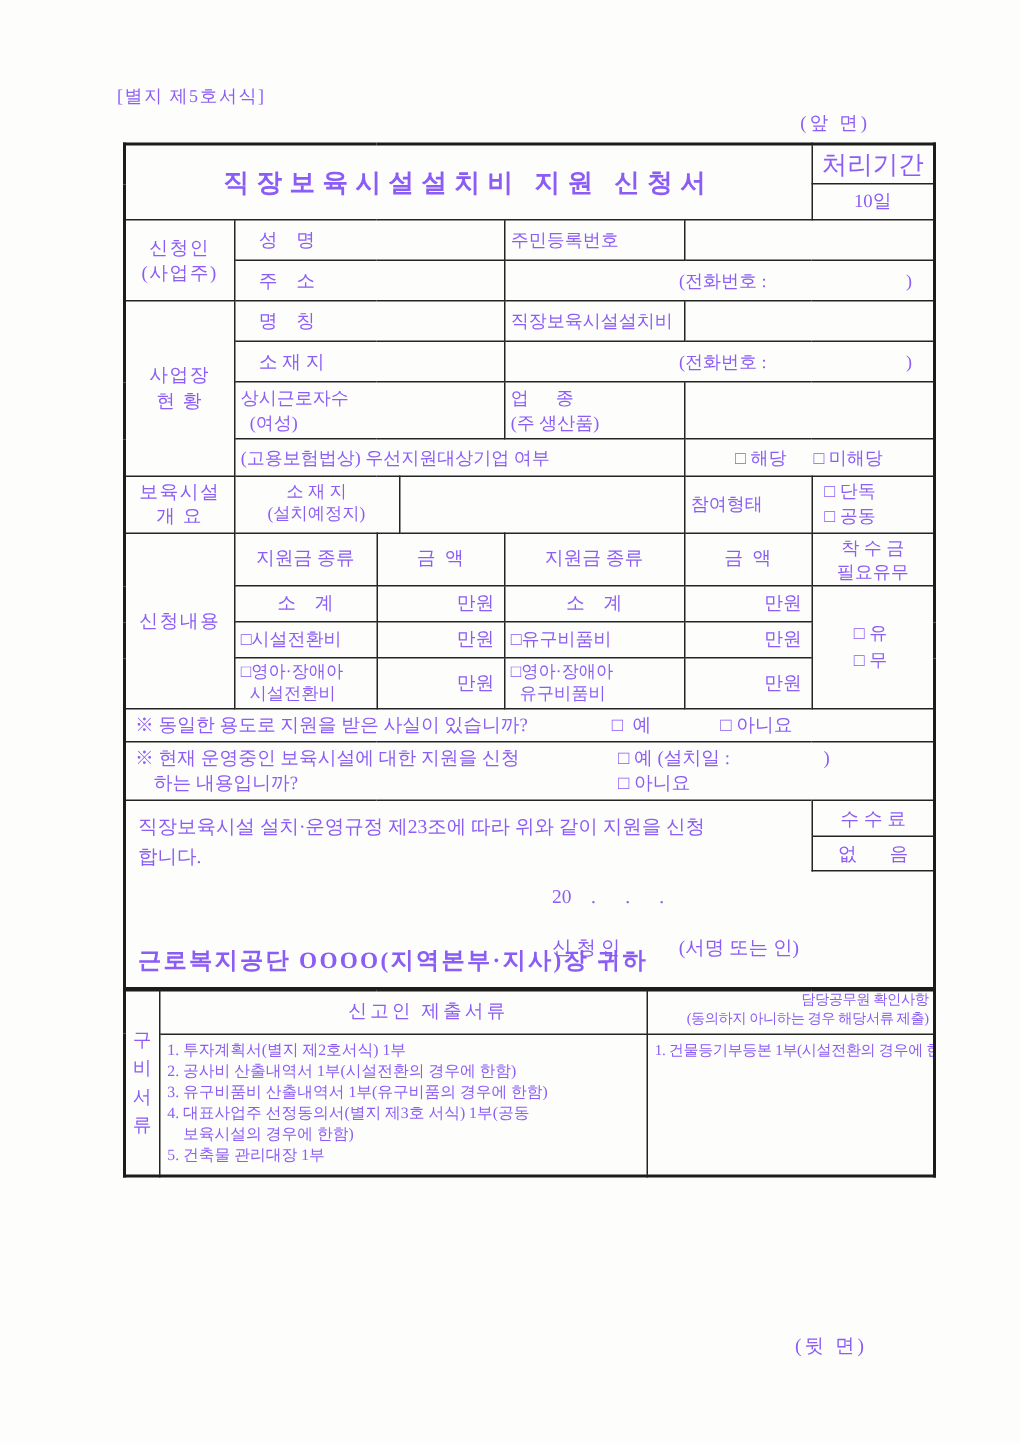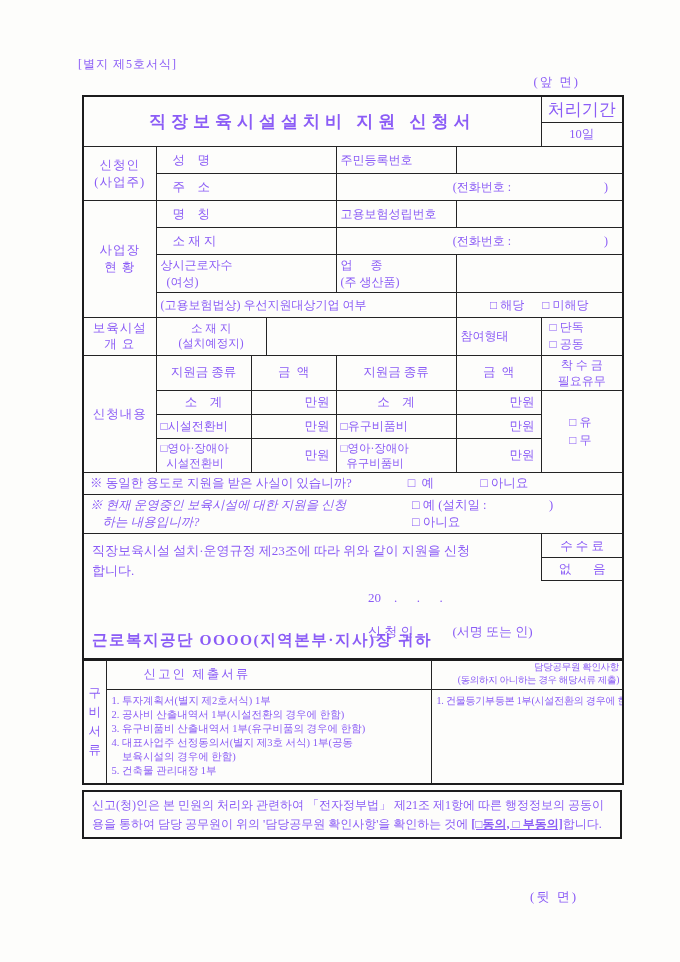--- a/index.html
+++ b/index.html
@@ -33,34 +33,34 @@
   .chk-left { text-align:left; white-space:pre; padding-left:4px; font-size:12px; }
   .chk-left-multi { text-align:left; white-space:pre; padding-left:4px; font-size:11.5px; line-height:1.3; }
   .chk-center { text-align:center; white-space:pre; font-size:12px; }
   .chk-stack { text-align:left; white-space:pre-line; padding-left:8px; font-size:12px; line-height:1.45; }
   .hdr-two { text-align:center; white-space:pre-line; font-size:12px; line-height:1.35; }
 
   .q-row { display:flex; align-items:center; padding:2px 6px; }
   .q-text { white-space:pre; font-size:12.5px; line-height:17px; }
   .q1-yes { margin-left:56px; white-space:pre; font-size:12.5px; }
   .q1-no  { margin-left:46px; white-space:pre; font-size:12.5px; }
-  .q2-text { width:322px; white-space:pre; font-size:12.5px; line-height:17px;font-style:italic; }
+  .q2-text { width:322px; white-space:pre; font-size:12.5px; line-height:17px; }
   .q2-opts { white-space:pre; font-size:12.5px; line-height:17px; }
 
   .decl-cell { position:relative; vertical-align:top; padding:7px 8px; }
   .fee-box { position:absolute; top:0; right:0; width:81px; height:47px; border-left:1px solid #242424; border-bottom:1px solid #242424; background:#fdfdfb; }
   .fee-label { height:24px; line-height:24px; text-align:center; border-bottom:1px solid #242424; font-size:12.5px; white-space:pre; }
   .fee-value { height:22px; line-height:22px; text-align:center; font-size:12.5px; white-space:pre; }
   .decl-text { white-space:pre; font-size:13px; line-height:1.5; width:448px; }
   .decl-date { margin:10px 0 0 276px; white-space:pre; font-size:13px; }
   .decl-sign { margin:17px 0 0 276px; white-space:pre; font-size:13px; }
   .decl-recipient { position:absolute; left:8px; bottom:8px; font-size:15.5px; font-weight:bold; letter-spacing:1.5px; }
 
   .docs-vertical { text-align:center; white-space:pre-line; font-size:12.5px; line-height:19px; padding:0; }
-  .docs-hdr-l { text-align:left; font-size:12.5px; letter-spacing:2px;padding-left:37px; }
+  .docs-hdr-l { text-align:center; font-size:12.5px; letter-spacing:2px;padding-left:37px; }
   .docs-hdr-r { text-align:right; white-space:pre-line; font-size:9.5px; line-height:13px; letter-spacing:-0.3px; }
   .docs-list { vertical-align:top; padding:4px 5px; }
   .doc-item { white-space:pre; font-size:10.5px; line-height:14px; }
   .docs-list-r .doc-item { font-size:10px; letter-spacing:-0.2px; }
 
   .consent-box { position:absolute; left:82px; top:790px; width:540px; border:2px solid #1c1c1c; padding:4px 8px; font-size:12px; line-height:1.55; background:#fdfdfb; }
   .consent-opts { font-weight:bold; text-decoration:underline; }
 </style>
 </head>
 <body>
@@ -98,21 +98,21 @@
     </tr>
     <tr style="height:27px">
       <td class="field-lbl" colspan="3">주    소</td>
       <td class="phone-cell" colspan="3">(전화번호 :                               )</td>
     </tr>
 
     <tr style="height:27px">
       <td class="section-lbl" rowspan="4">사업장
 현  황</td>
       <td class="field-lbl" colspan="3">명    칭</td>
-      <td class="field-lbl-tight">고용보험성립번호</td>
+      <td class="field-lbl-tight">직장보육시설설치비</td>
       <td colspan="2"></td>
     </tr>
     <tr style="height:27px">
       <td class="field-lbl" colspan="3">소 재 지</td>
       <td class="phone-cell" colspan="3">(전화번호 :                               )</td>
     </tr>
     <tr style="height:38px">
       <td class="field-lbl-tight" colspan="3" style="line-height:1.35">상시근로자수
   (여성)</td>
       <td class="field-lbl-tight" style="line-height:1.35">업      종
@@ -227,19 +227,16 @@
     보육시설의 경우에 한함)</div>
             <div class="doc-item">5. 건축물 관리대장 1부</div>
           </td>
       <td class="docs-list docs-list-r">
             <div class="doc-item">1. 건물등기부등본 1부(시설전환의 경우에 한함)</div>
           </td>
     </tr>
   </tbody>
     </table>
 
-  <div class="consent-box">
-    <span>신고(청)인은 본 민원의 처리와 관련하여 「전자정부법」 제21조 제1항에 따른 행정정보의 공동이용을 통하여 담당 공무원이 위의 '담당공무원 확인사항'을 확인하는 것에 </span><span class="consent-opts">[□동의, □ 부동의]</span><span>합니다.</span>
-  </div>
 
   <div class="back-side">(뒷  면)</div>
 
 </div>
 
 </body></html>

